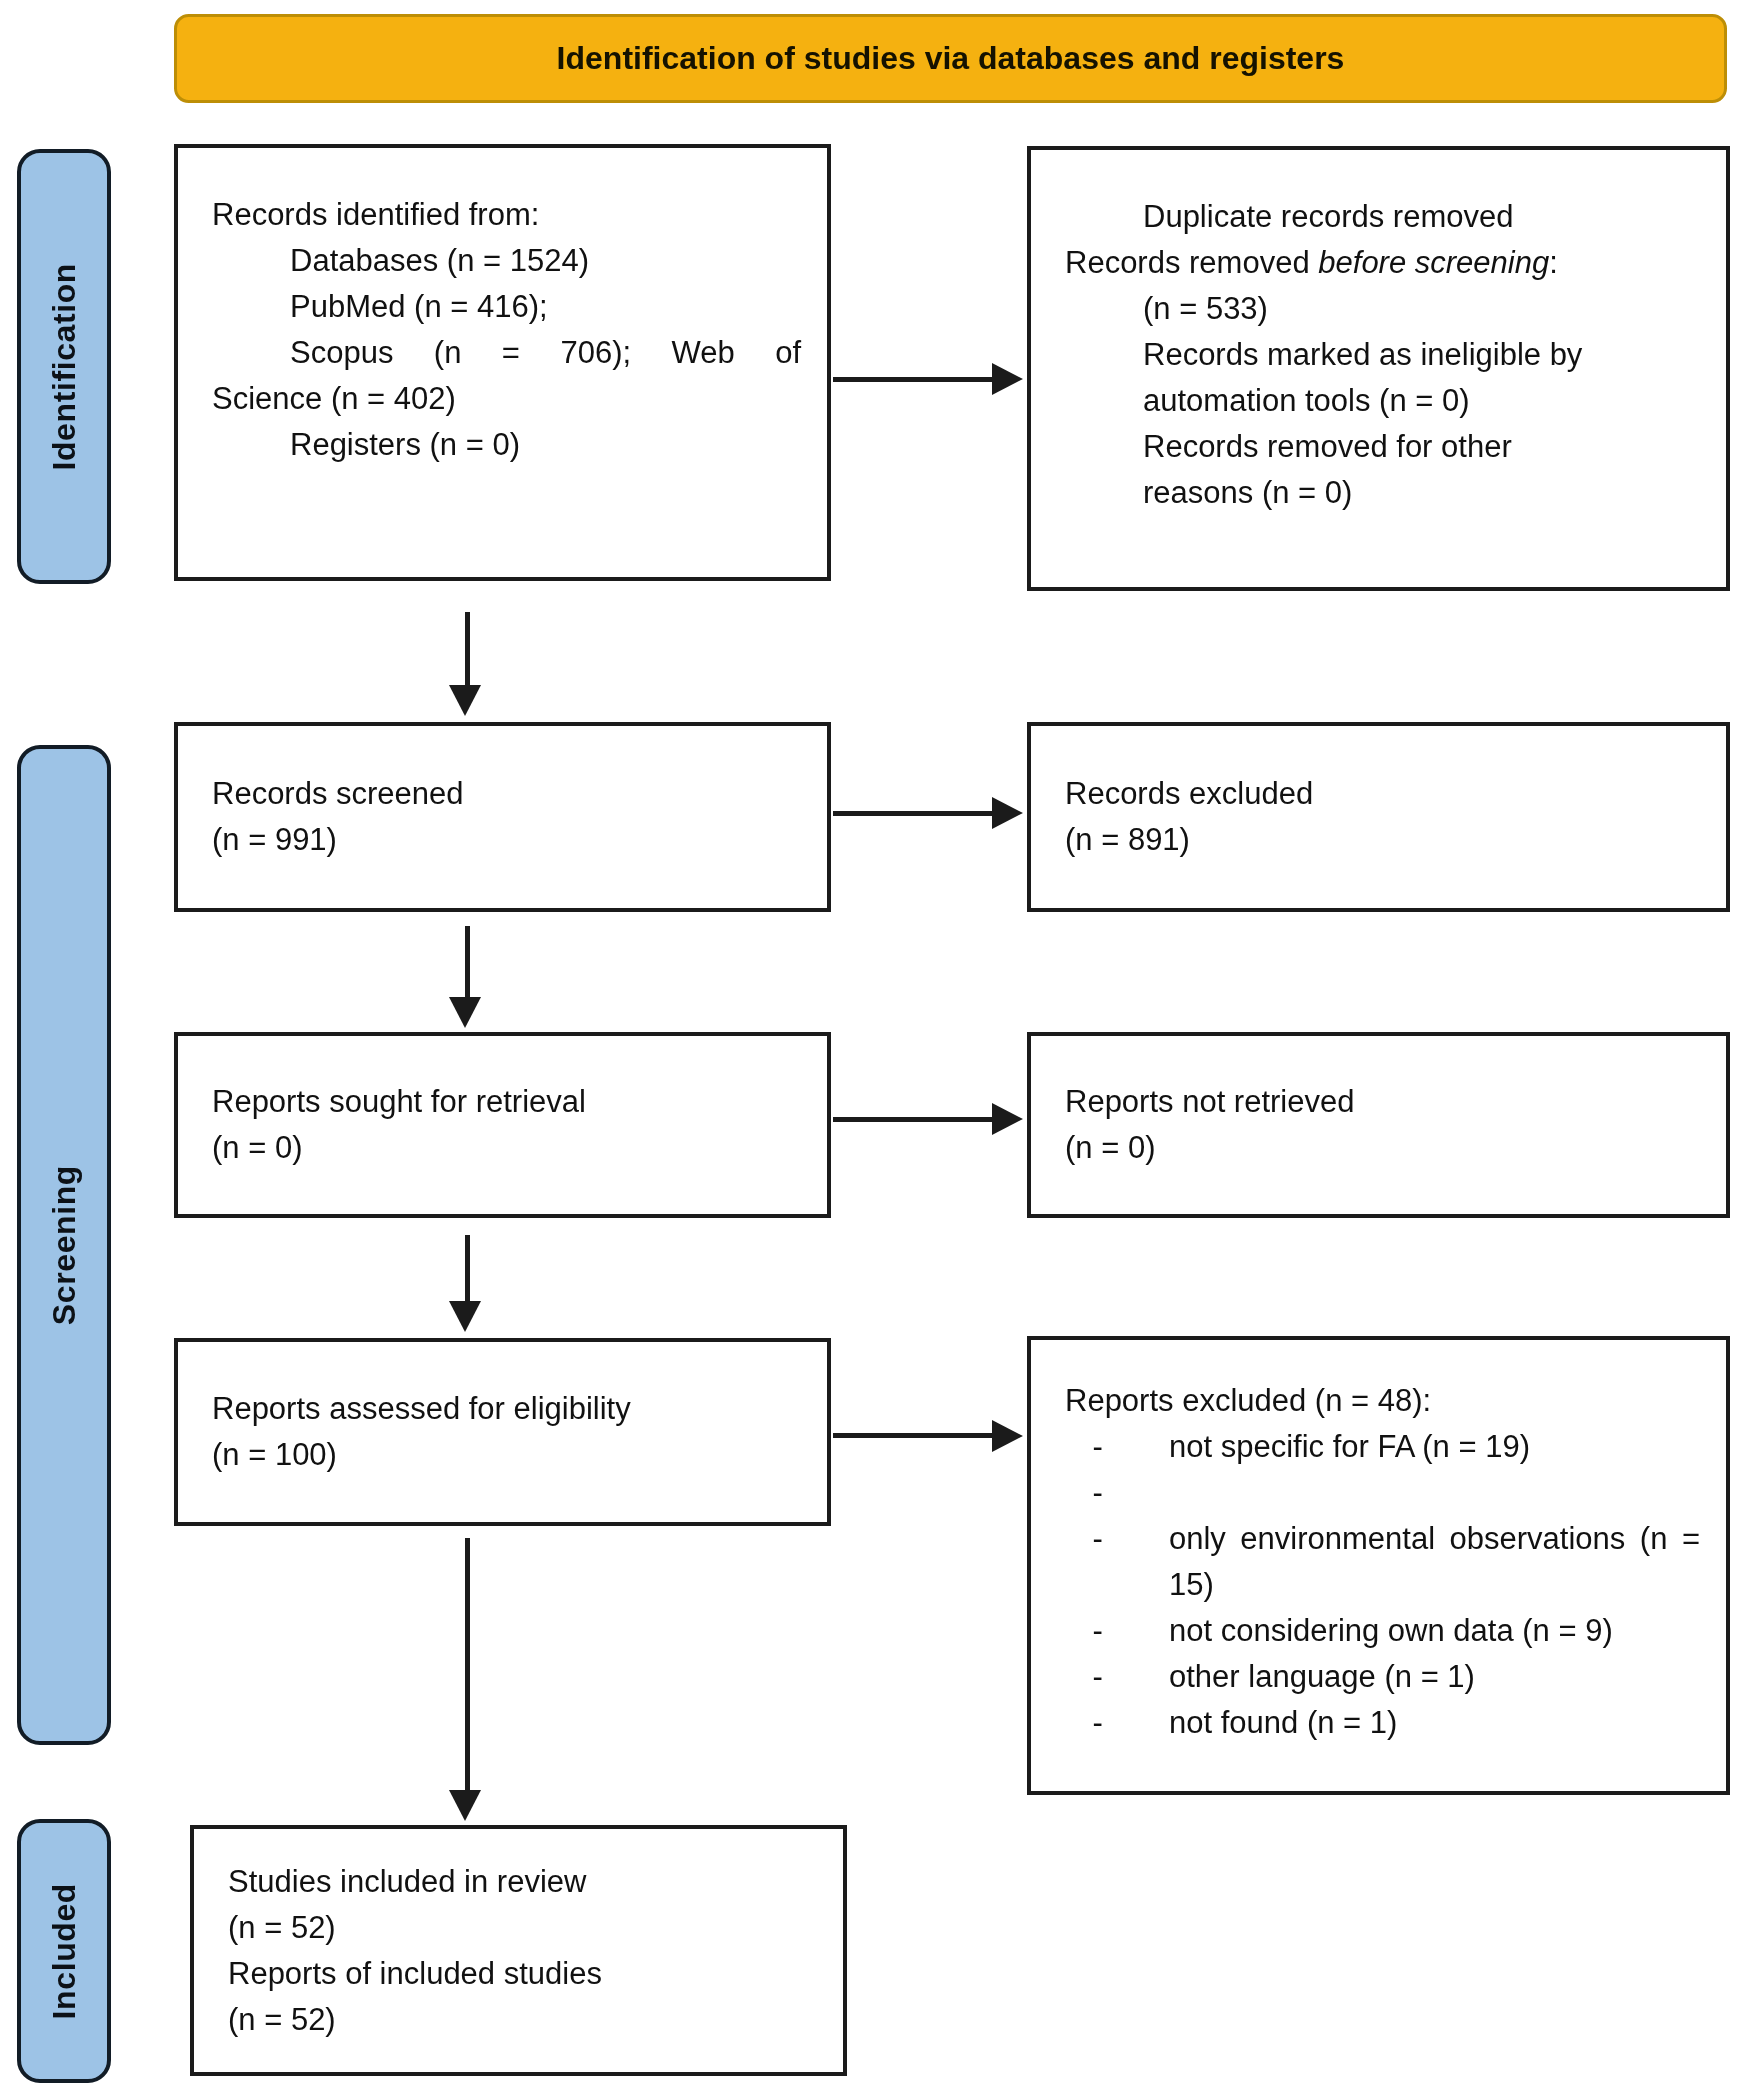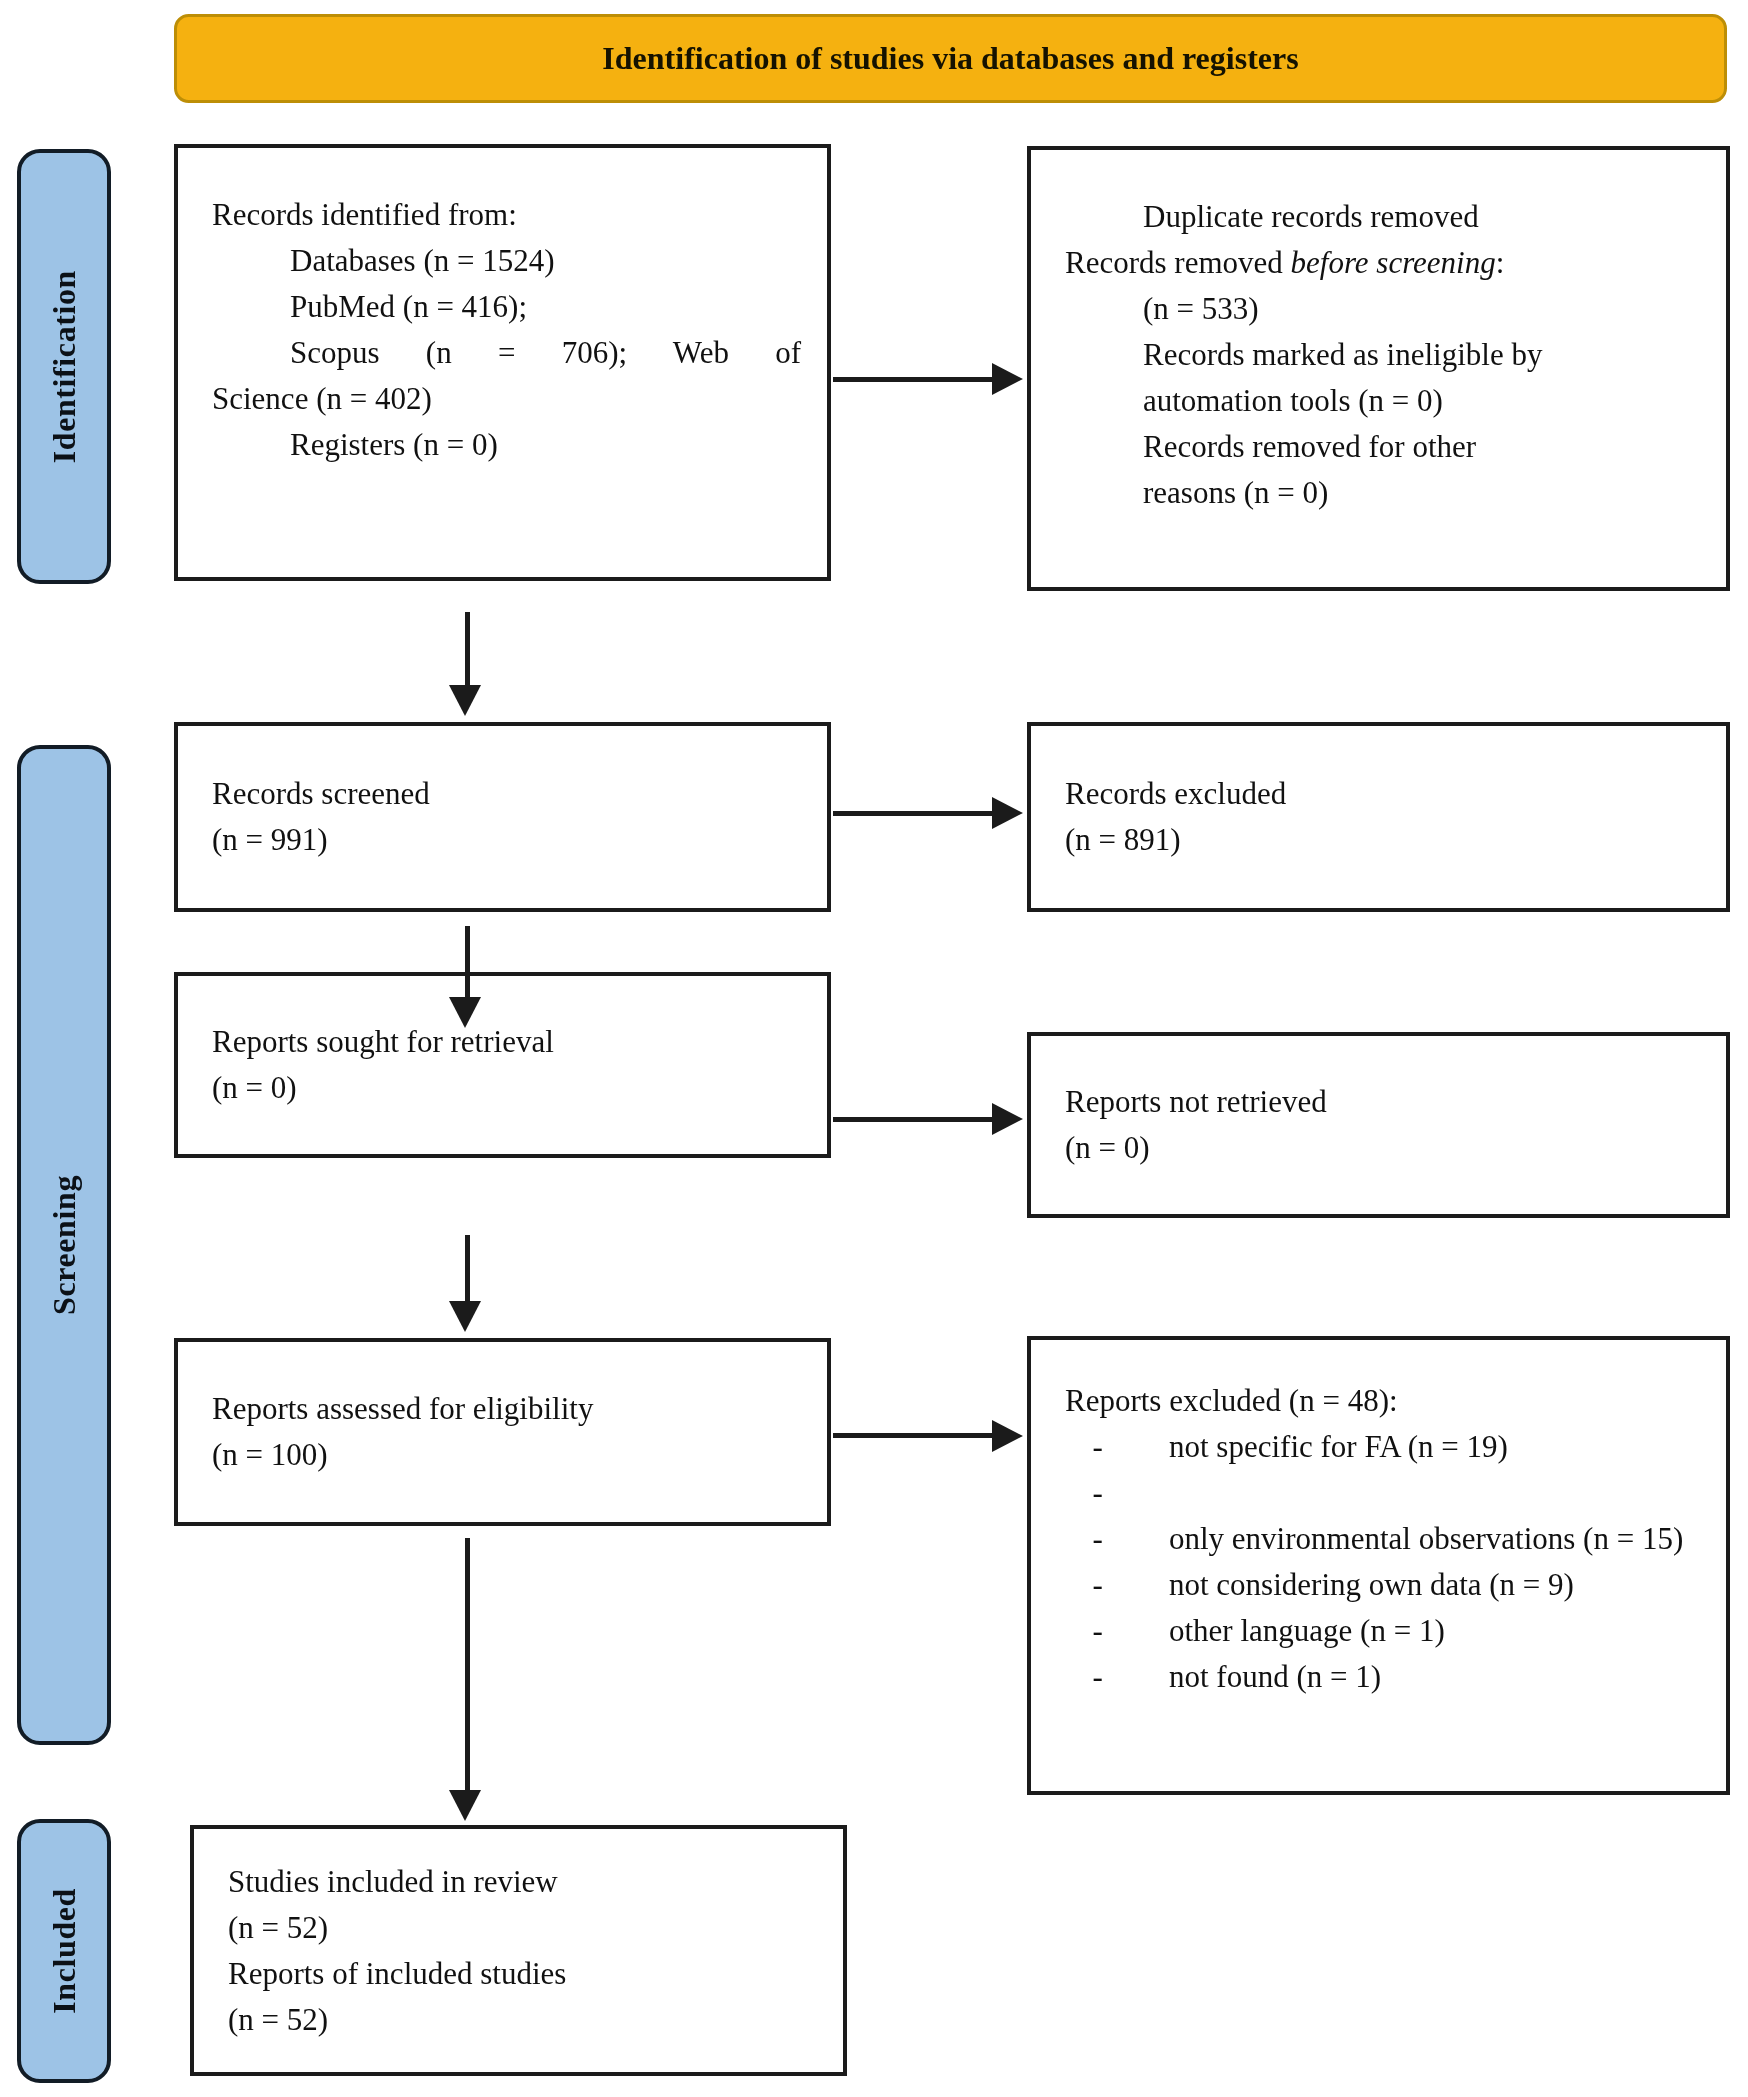--- a/index.html
+++ b/index.html
@@ -1,21 +1,21 @@
 <!DOCTYPE html>
 <html style="font-size:9.8px"><head>
 <meta charset="utf-8">
 <style>
   html, body { margin: 0; padding: 0; background: #ffffff; }
   #diagram {
     position: relative;
     width: 1748px;
     height: 2097px;
     background: #ffffff;
-    font-family: Liberation Serif, serif;
+    font-family: Liberation Sans, sans-serif;
     color: #111111;
   }
 
   
   #banner {
     position: absolute;
     left: 174px; top: 13.5px;
     width: 1553px; height: 89px;
     background: #F5B110;
     border: 3.7px solid #BD8E06;
@@ -59,21 +59,21 @@
   .leftcol  { left: 174px;  width: 657px; }
   .rightcol { left: 1027px; width: 703px; }
   .tl  { padding: 44px 26px 12.2px 34px; }           
   .ctr { display: flex; flex-direction: column; justify-content: center; padding: 0 26px 0 34px; }
   .ind { margin-left: 78px; }
   .justify { text-align: justify; text-align-last: justify; text-justify: inter-word; }
   .it { font-style: italic; }
 
   #box-identified       { top: 144px;  height: 437px; }
   #box-screened         { top: 722px; height: 190px; }
-  #box-sought           { top: 972px; height: 186px; }
+  #box-sought           { top: 1032px; height: 186px; }
   #box-assessed         { top: 1338px; height: 188px; }
   #box-included         { top: 1825px; height: 251px; margin-left: 16px; }
 
   #box-removed          { top: 146px;  height: 445px; }
   #box-excluded-records { top: 722px; height: 190px; }
   #box-not-retrieved    { top: 1032px; height: 186px; }
   #box-reports-excluded { top: 1336px; height: 459px; padding-top: 38px; }
 
   
   .bullet { display: flex; align-items: flex-start; }

